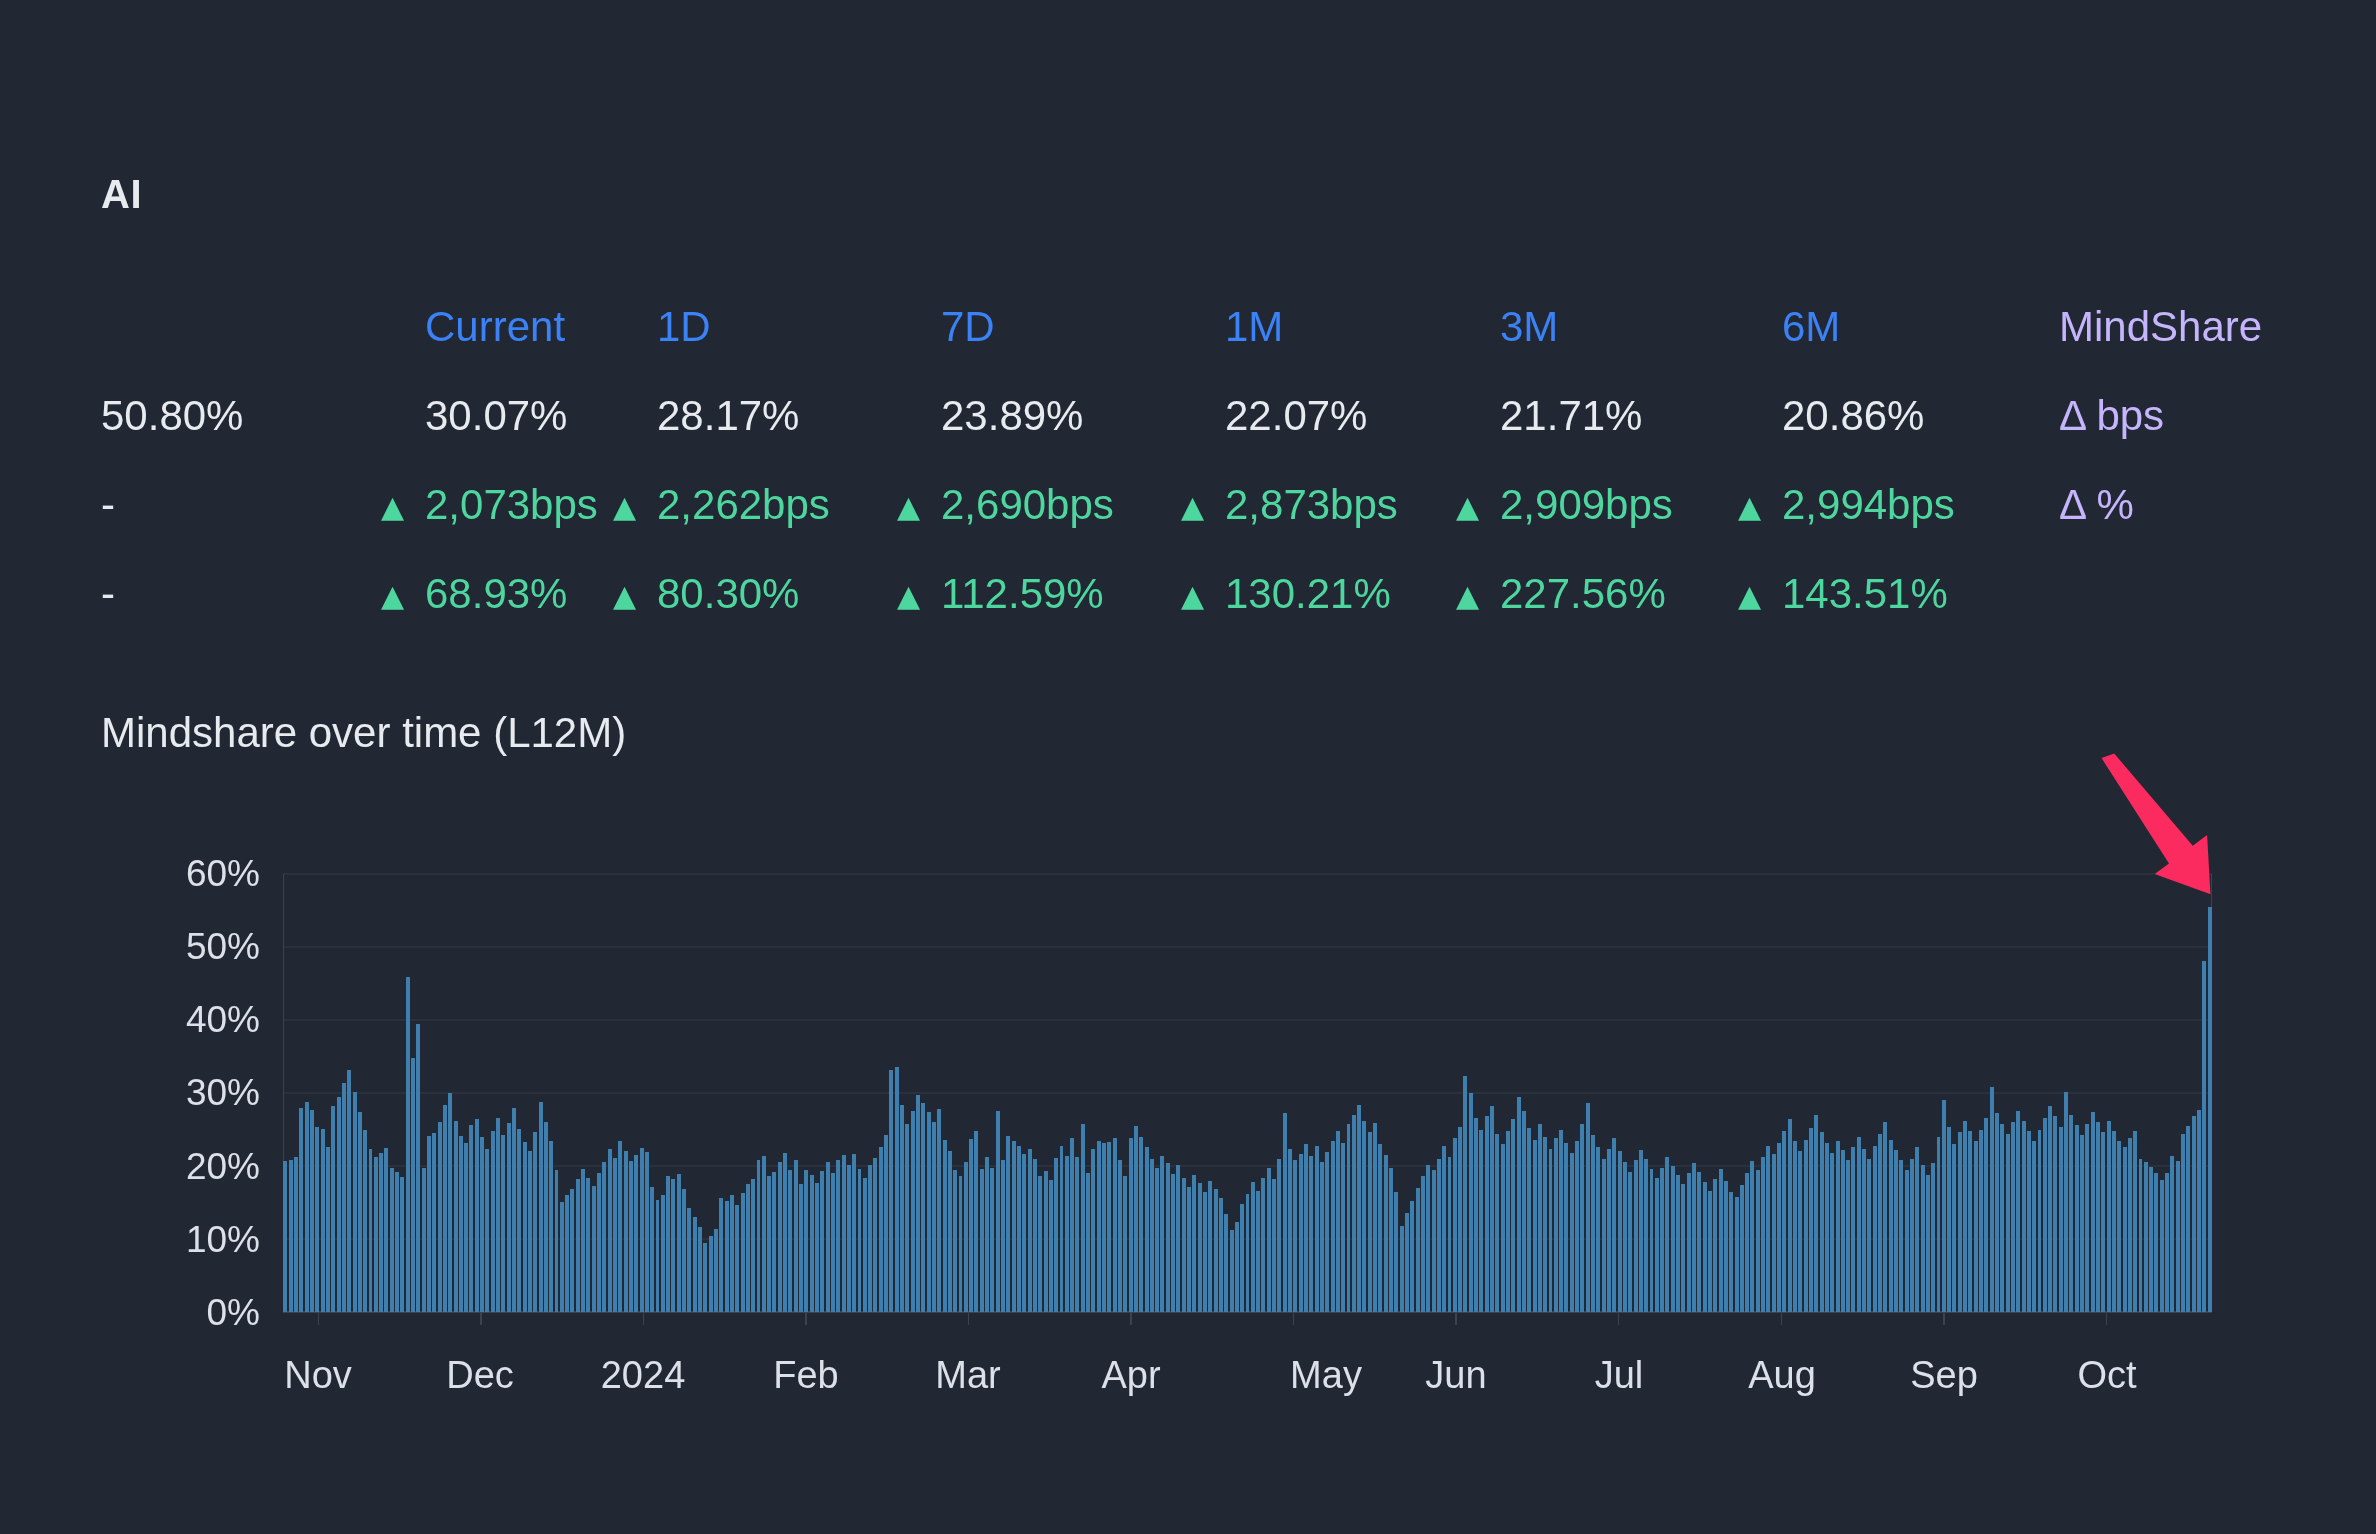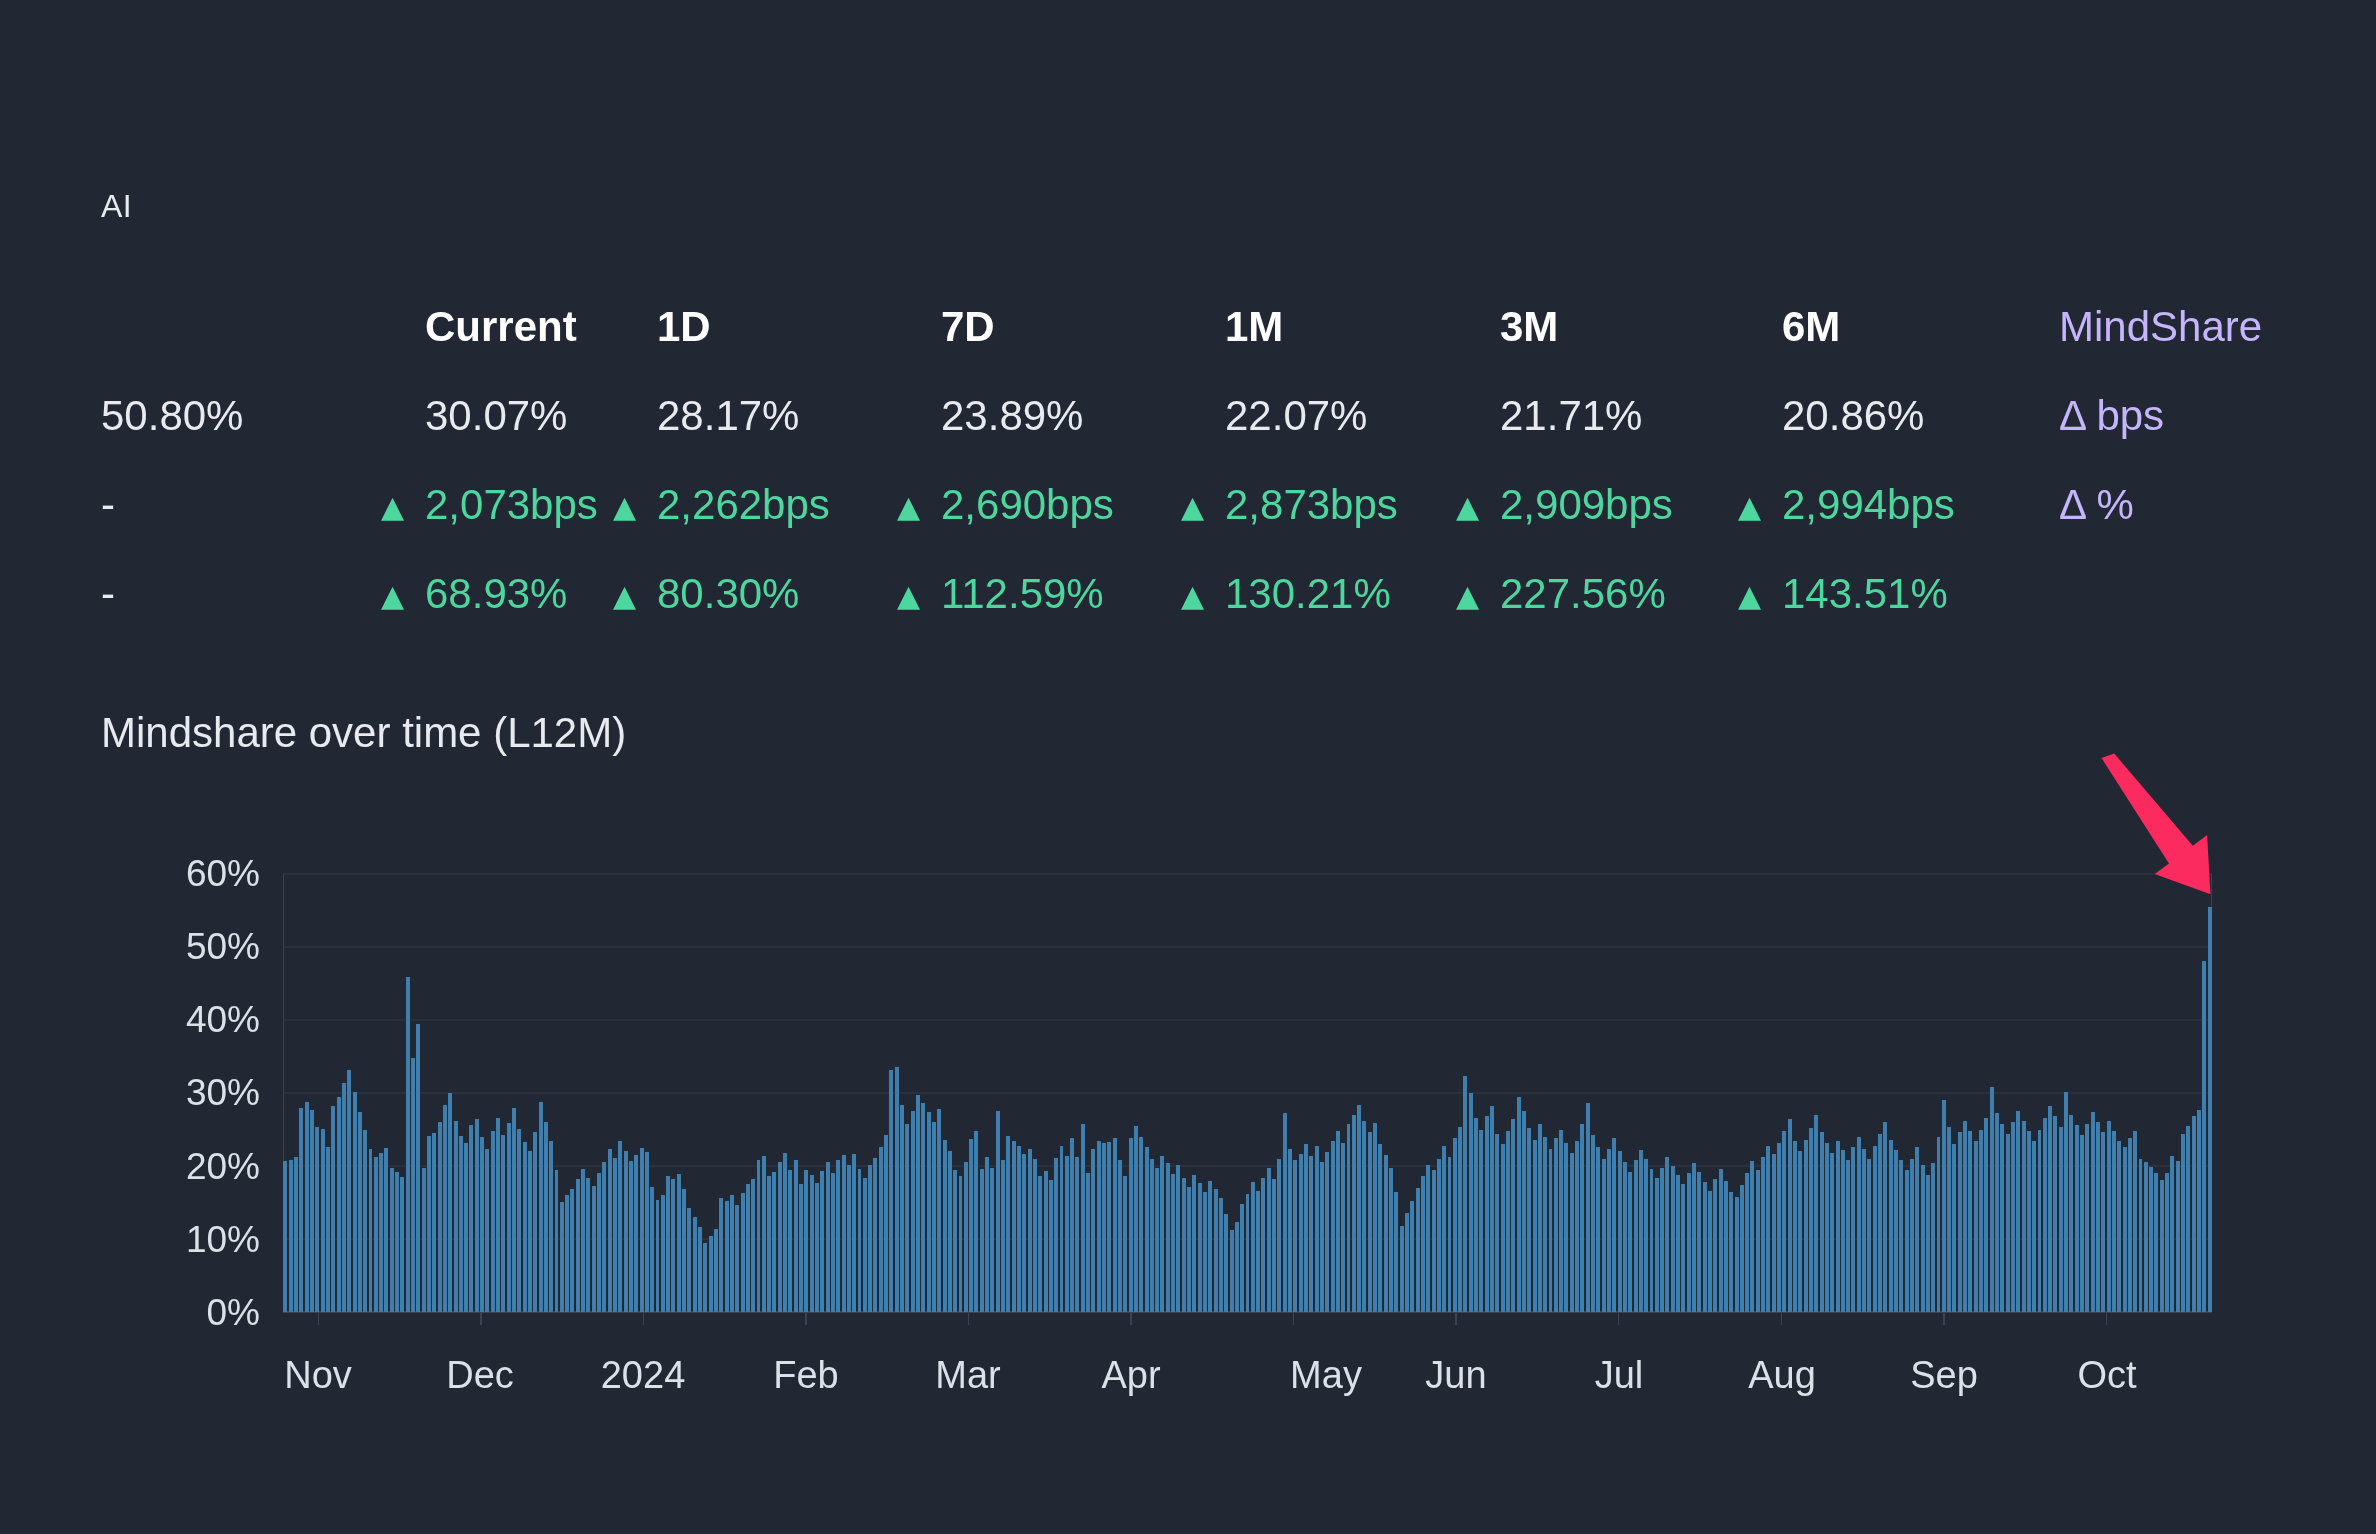--- a/index.html
+++ b/index.html
@@ -3,30 +3,30 @@
 <meta charset="utf-8">
 <style>
   html,body{margin:0;padding:0;}
   body{
     width:2376px;height:1535px;position:relative;overflow:hidden;
     background:#222833;
     font-family:"Liberation Sans","DejaVu Sans",sans-serif;
     color:#e7eaee;
   }
   .abs{position:absolute;}
-  #page-title{left:101px;top:188px;font-size:32px;font-weight:400;letter-spacing:0.5px;}
+  #page-title{left:101px;top:172px;font-size:40px;font-weight:700;letter-spacing:0.5px;}
   #stats-table{
     left:101px;top:282px;width:2275px;
     display:grid;
     grid-template-columns:324px 232px 284px 284px 275px 282px 277px 317px;
     grid-auto-rows:89px;
     align-items:center;
     font-size:42px;
   }
-  .th{color:#ffffff;font-weight:700;}
+  .th{color:#3b82f6;font-weight:400;}
   .cell{white-space:nowrap;}
   .rowlabel{color:#c4b5fd;}
   .pos{color:#4ed69f;}
   .tri{
     display:inline-block;width:44px;margin-left:-44px;text-align:left;
     font-size:30px;color:#4ed69f;
     font-family:"DejaVu Sans",sans-serif;
     vertical-align:2px;
   }
   #chart-heading{left:101px;top:709px;font-size:42px;font-weight:400;}

